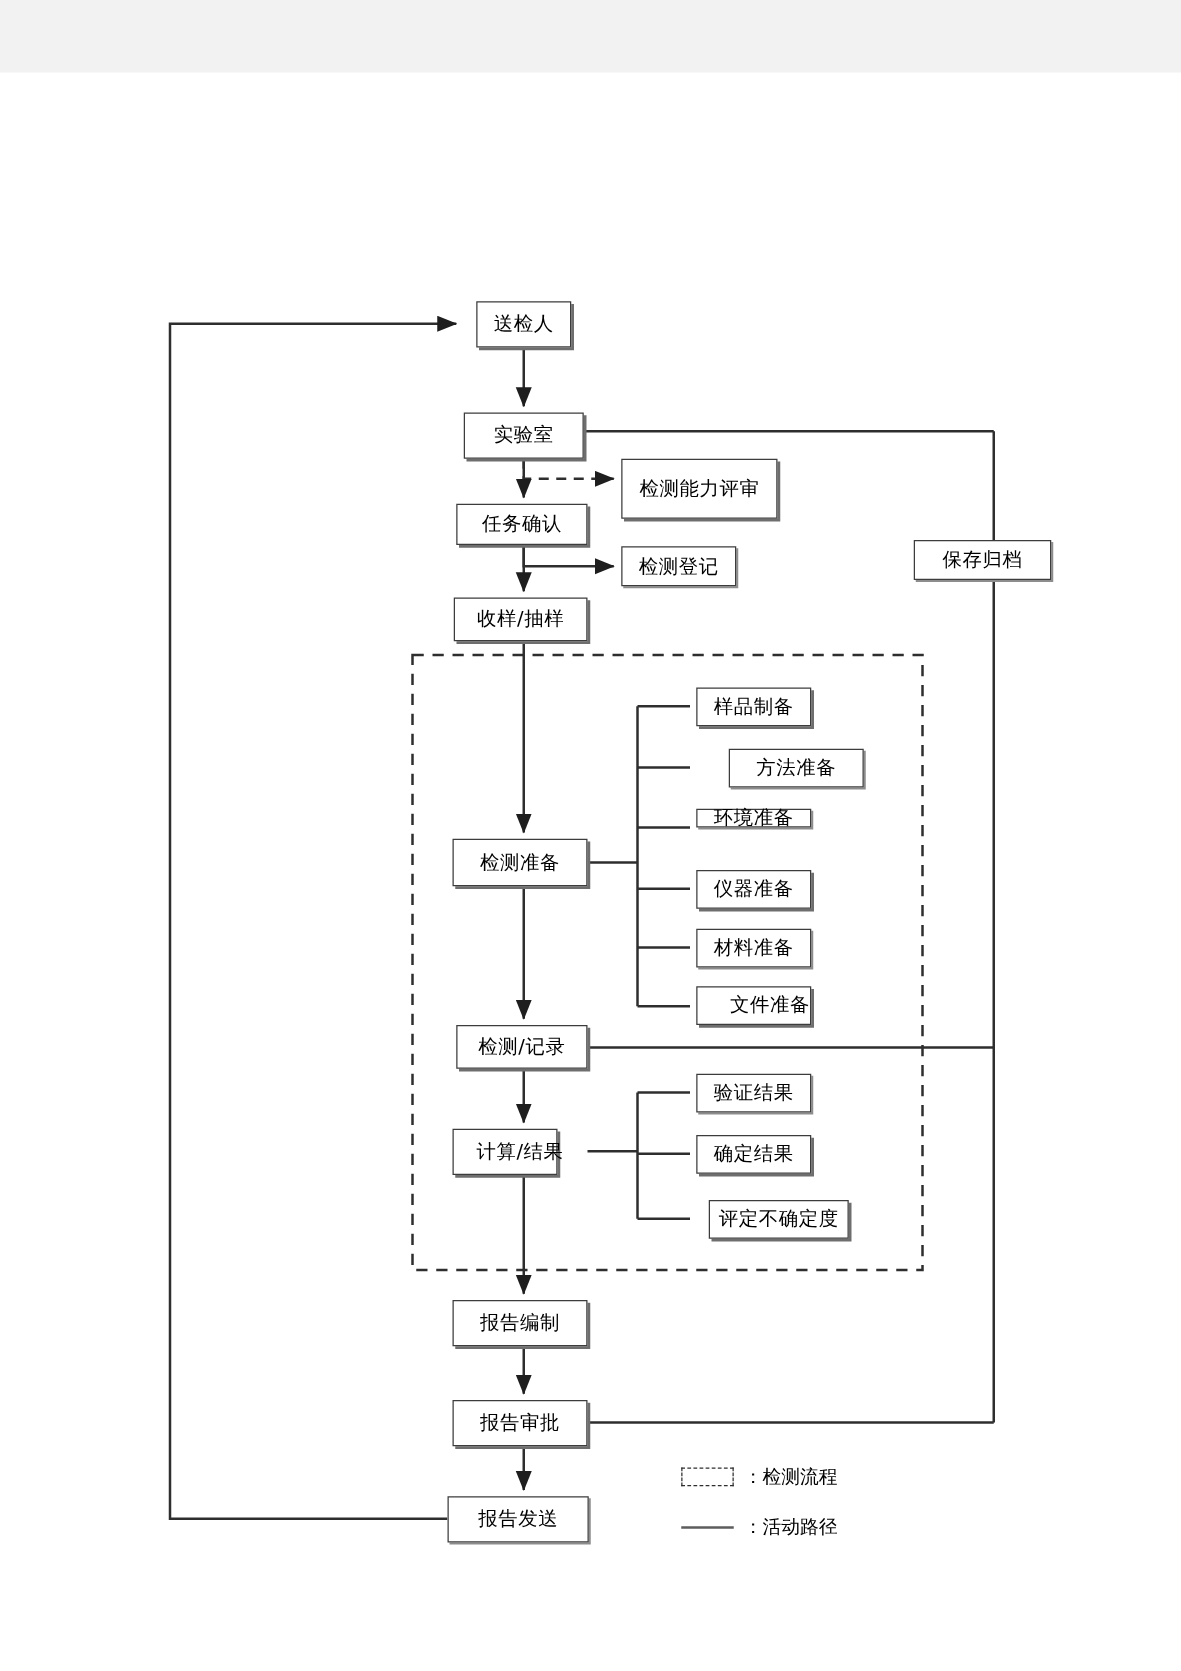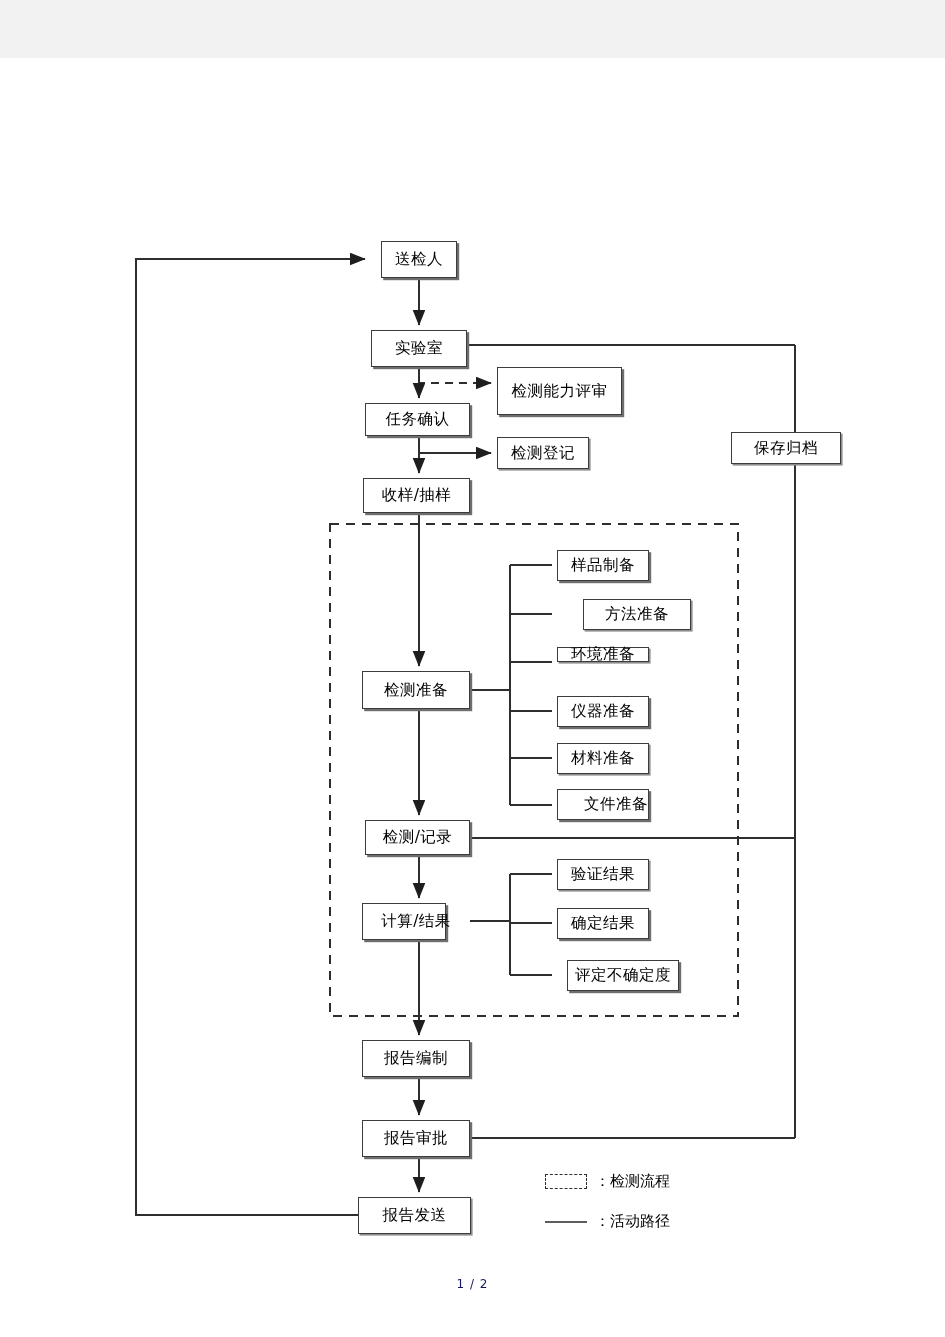--- a/index.html
+++ b/index.html
@@ -311,15 +311,14 @@
     <span>：</span>
     <span>检测流程</span>
   </div>
 
   <div class="legend-row" style="left:545px; top:1212px;">
     <span class="legend-solid"></span>
     <span>：</span>
     <span>活动路径</span>
   </div>
 
-  <div class="page-footer">1 / 2</div>
 
 </div>
 
 </body></html>

